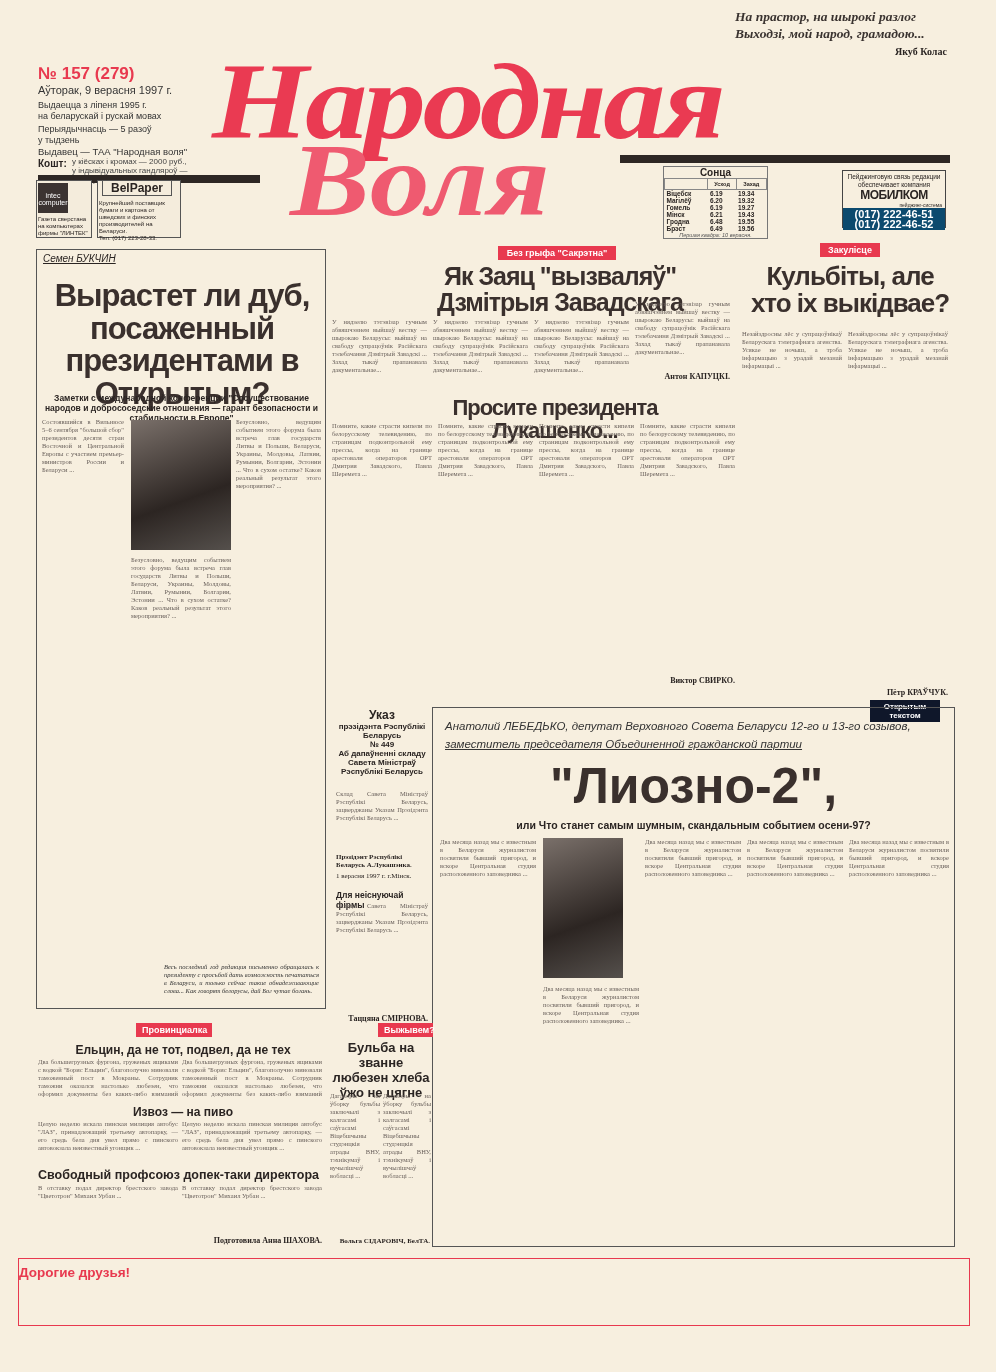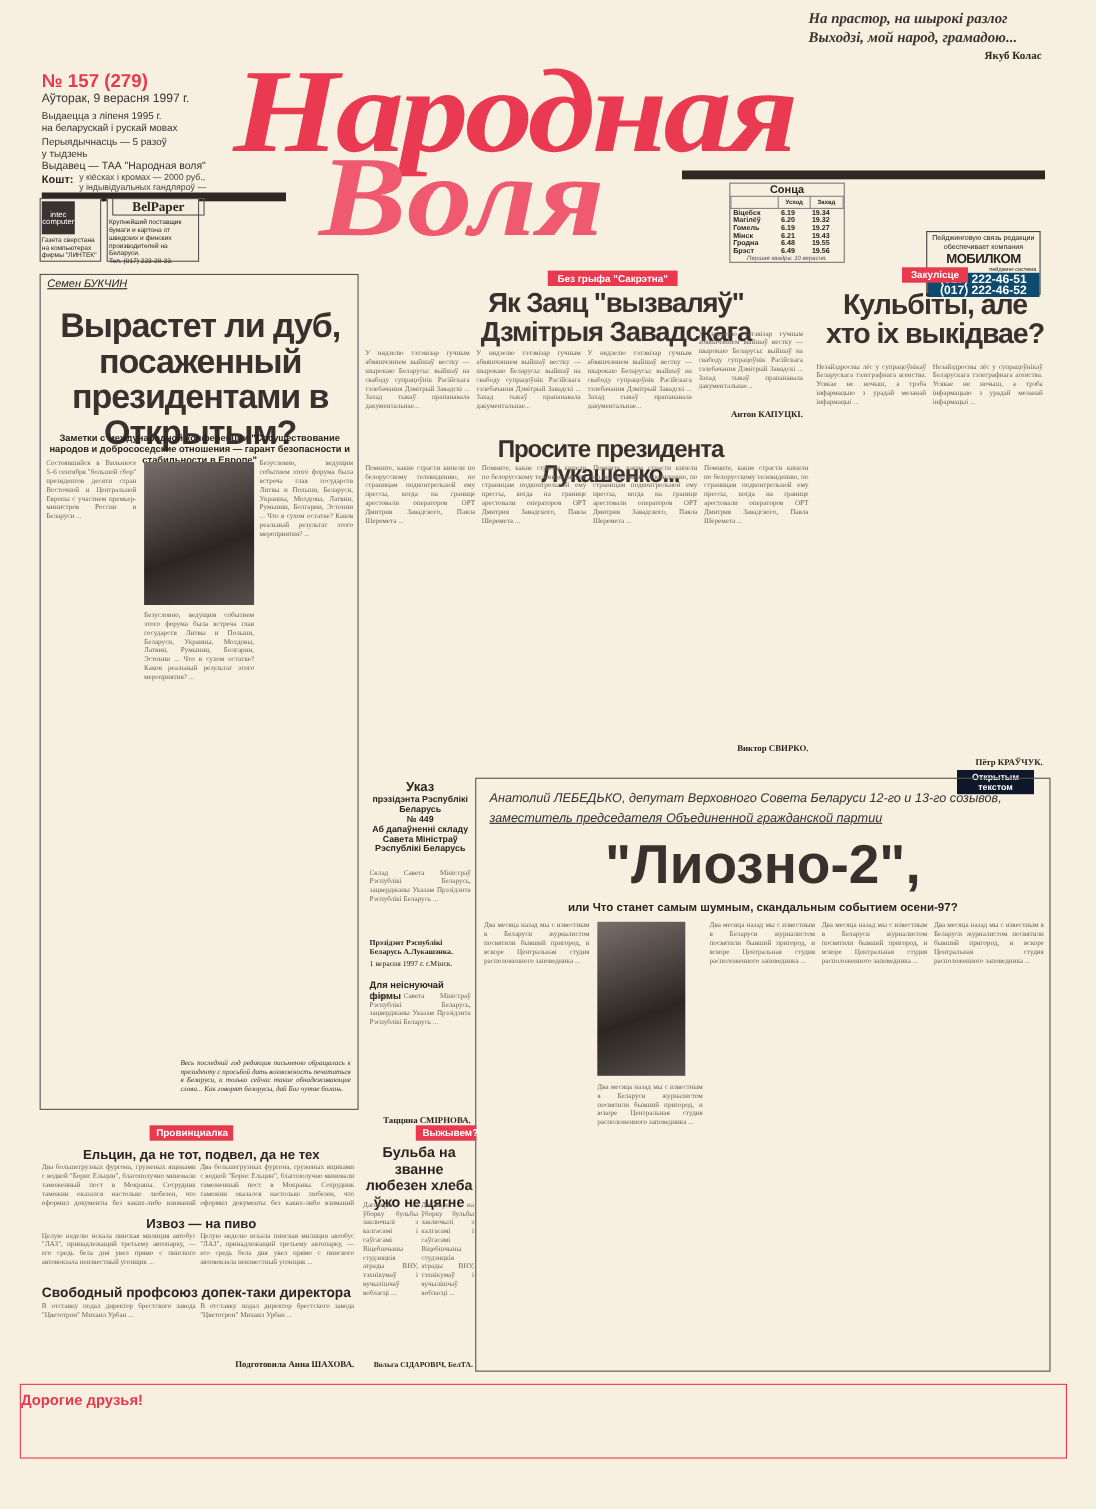--- a/index.html
+++ b/index.html
@@ -24,32 +24,32 @@
 
   .logo1 { left: 212px; top: 48px; font-family: "Liberation Serif", serif; font-style: italic; font-weight: bold; font-size: 108px; color: #ea3a52; letter-spacing: -3px; line-height: 1; transform: scaleX(1.15); transform-origin: left top; }
   .logo2 { left: 290px; top: 128px; font-family: "Liberation Serif", serif; font-style: italic; font-weight: bold; font-size: 104px; color: #ef5a70; line-height: 1; transform: scaleX(1.15); transform-origin: left top; }
 
   .motto { left: 735px; top: 8px; font-style: italic; font-weight: bold; font-size: 13.5px; line-height: 17px; color: #3a3330; text-align: left; }
   .motto-author { left: 895px; top: 46px; font-weight: bold; font-size: 10px; }
 
   .ad-box { border: 1px solid #555; background: #f4ecdc; }
   .intec-logo { left: 38px; top: 183px; width: 30px; height: 30px; background: #3b3331; color: #fff; font-size: 7px; text-align: center; padding-top: 9px; font-family: "Liberation Sans", sans-serif; }
   .intec-text { left: 38px; top: 216px; font-size: 6px; line-height: 7px; width: 52px; font-family: "Liberation Sans", sans-serif; }
-  .belpaper-logo { left: 102px; top: 180px; width: 84px; height: 16px; border: 1px solid #555; font-family: Liberation Serif, serif; font-size: 12px; font-weight: bold; text-align: center; }
+  .belpaper-logo { left: 102px; top: 180px; width: 70px; height: 16px; border: 1px solid #555; font-family: Liberation Sans, sans-serif; font-size: 12px; font-weight: bold; text-align: center; }
   .belpaper-text { left: 99px; top: 200px; font-size: 6px; line-height: 7px; width: 80px; font-family: "Liberation Sans", sans-serif; }
 
   
   .sun { left: 663px; top: 166px; width: 105px; border: 1px solid #777; background: #f7efdf; font-family: "Liberation Sans", sans-serif; }
   .sun h4 { font-size: 10px; text-align: center; font-weight: bold; }
   .sun table { border-collapse: collapse; width: 100%; font-size: 6.5px; }
   .sun th { font-size: 5.5px; border: 1px solid #888; padding: 2px 1px; font-weight: bold; }
   .sun td { padding: 0 2px; line-height: 7px; font-weight: bold; }
   .sun .note { font-size: 5.5px; font-style: italic; text-align: center; color: #555; }
 
-  .pager { left: 842px; top: 170px; width: 104px; height: 58px; border: 1px solid #444; font-family: "Liberation Sans", sans-serif; text-align: center; background: #f7efdf; margin-top: 40px; }
+  .pager { left: 842px; top: 170px; width: 104px; height: 58px; border: 1px solid #444; font-family: "Liberation Sans", sans-serif; text-align: center; background: #f7efdf; }
   .pager .t { font-size: 6.5px; line-height: 7.5px; padding-top: 2px; }
   .pager .brand { font-size: 12px; font-weight: bold; letter-spacing: -0.5px; }
   .pager .sub { font-size: 5px; text-align: right; padding-right: 3px; }
   .pager .phones { background: #0c4a6e; color: #fff; font-size: 11px; font-weight: bold; line-height: 10px; padding: 1px 0; }
 
   .rubric { background: #e8394f; color: #fff; font-family: "Liberation Sans", sans-serif; font-weight: bold; font-size: 9px; text-align: center; padding: 2px 6px; }
 
   .frame { border: 1px solid #555; }
 
   .headline { font-family: "Liberation Sans", sans-serif; font-weight: bold; color: #3a302d; line-height: 1.05; letter-spacing: -1px; }

